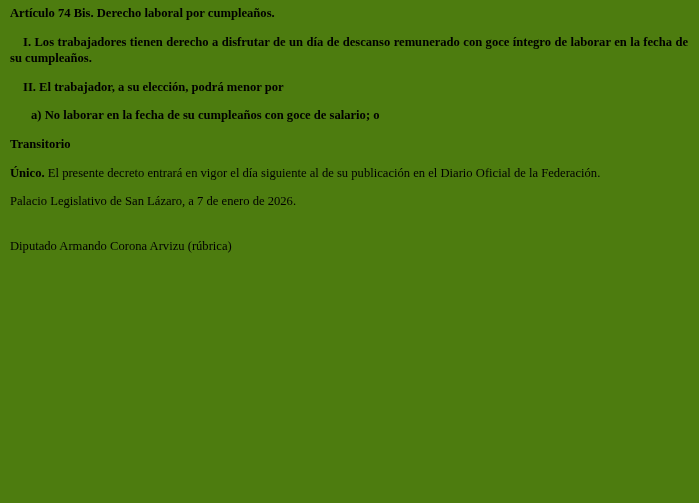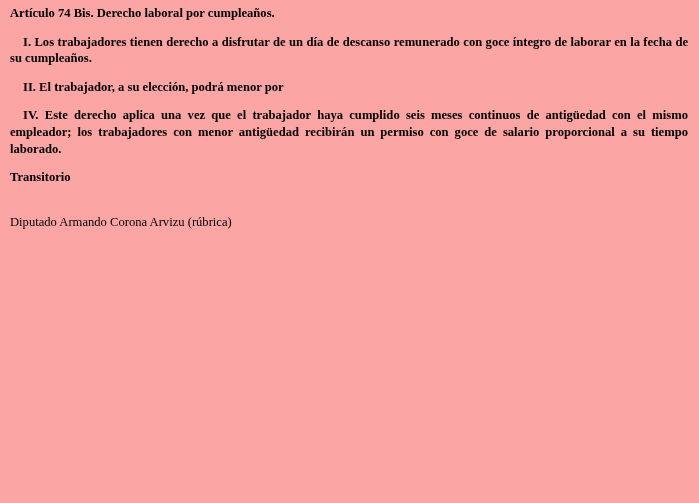--- a/index.html
+++ b/index.html
@@ -16,21 +16,21 @@
     font-family: "Liberation Serif", "DejaVu Serif", serif;
     color: #000000;
     -webkit-font-smoothing: antialiased;
   }
 
   #doc {
     box-sizing: border-box;
     width: 699px;
     height: 503px;
     padding: 5px 11px 0 10px;
-    background: #fca5a5;
+    background: #4d7c0f;
   }
 
   
   .p {
     margin: 0;
     font-size: 12.6px;
     line-height: 16.6px;
     text-align: justify;
     text-justify: inter-word;
     hyphens: none;
@@ -79,25 +79,27 @@
 <body>
 
 <div id="doc">
 
   <p class="p title">Artículo 74 Bis. Derecho laboral por cumpleaños.</p>
 
   <p class="p fraction">I. Los trabajadores tienen derecho a disfrutar de un día de descanso remunerado con goce íntegro de laborar en la fecha de su cumpleaños.</p>
 
   <p class="p fraction">II. El trabajador, a su elección, podrá menor por</p>
 
+  <p class="p subitem">a) No laborar en la fecha de su cumpleaños con goce de salario; o</p>
 
 
 
-  <p class="p fraction">IV. Este derecho aplica una vez que el trabajador haya cumplido seis meses continuos de antigüedad con el mismo empleador; los trabajadores con menor antigüedad recibirán un permiso con goce de salario proporcional a su tiempo laborado.</p>
 
 
   <p class="p heading">Transitorio</p>
 
+  <p class="p closing"><span class="lead">Único.</span><span> El presente decreto entrará en vigor el día siguiente al de su publicación en el Diario Oficial de la Federación.</span></p>
 
+  <p class="p closing">Palacio Legislativo de San Lázaro, a 7 de enero de 2026.</p>
 
   <p class="p closing">Diputado Armando Corona Arvizu (rúbrica)</p>
 
 </div>
 
 </body></html>

